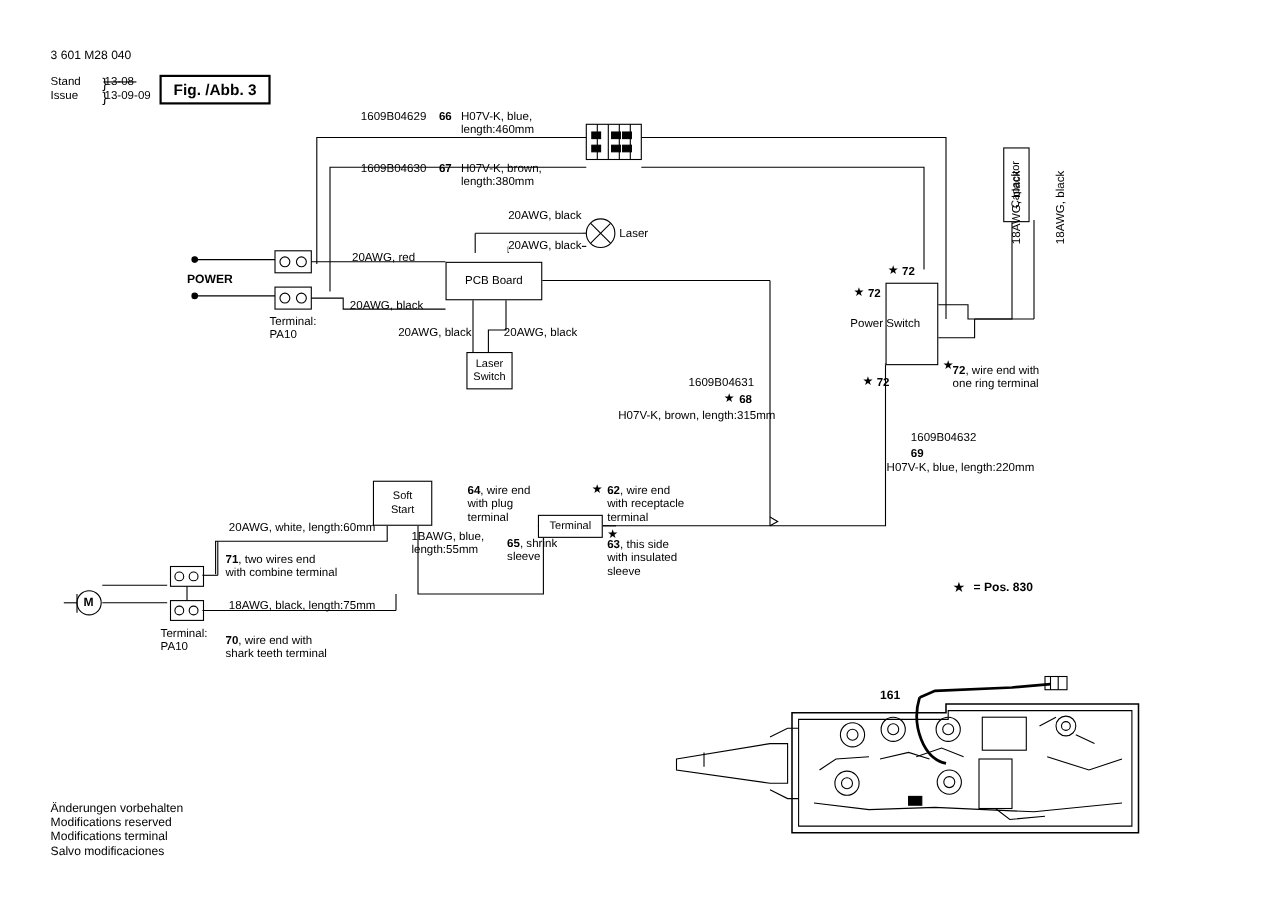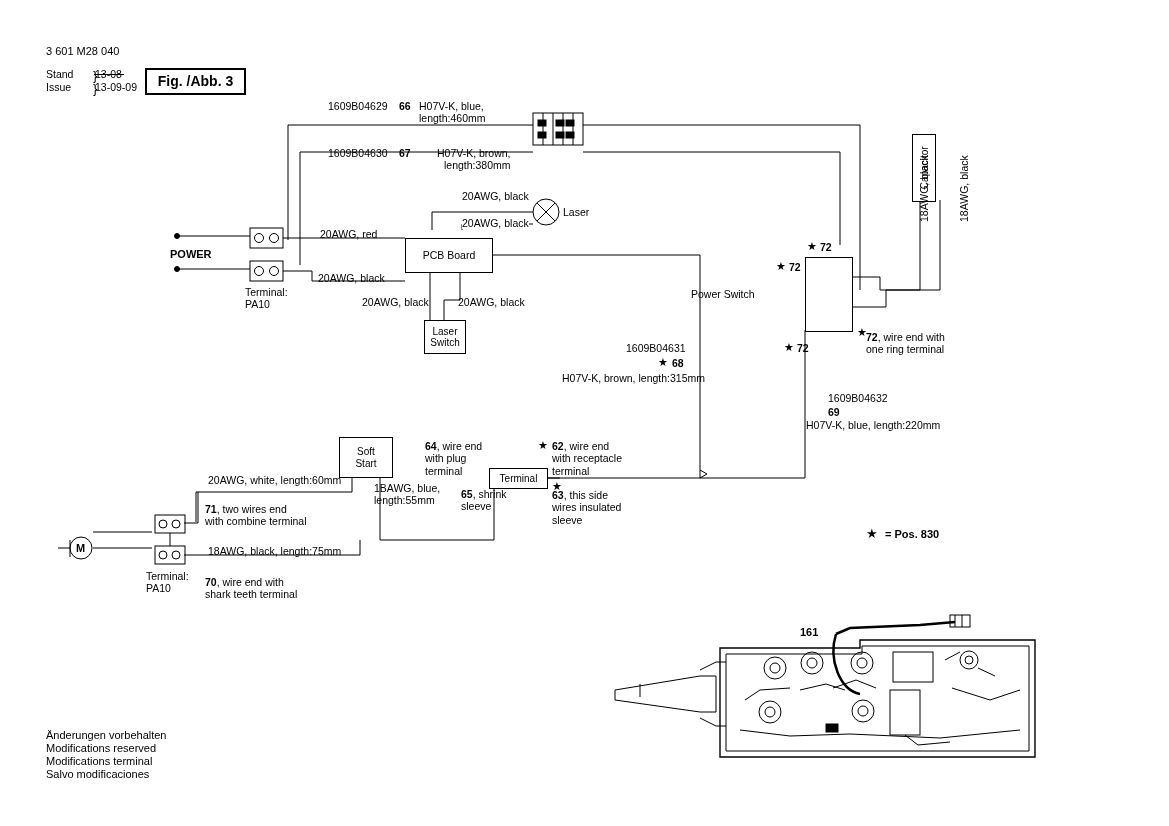--- a/index.html
+++ b/index.html
@@ -166,39 +166,39 @@
 Switch</div>
   <div class="t" style="left:563px;top:206px;">Laser</div>
   <div class="t b" style="left:170px;top:248px;font-size:11px;">POWER</div>
   <div class="t" style="left:245px;top:286px;white-space:pre-line;">Terminal:
 PA10</div>
   <div class="t" style="left:146px;top:570px;white-space:pre-line;">Terminal:
 PA10</div>
 
   <div class="box" style="left:700px;top:277px;width:0;height:0;border:none;"></div>
   <div class="boxlbl" style="left:805px;top:257px;width:46px;height:73px;"></div>
-  <div class="t" style="left:678px;top:288px;padding-left:13px;">Power Switch</div>
+  <div class="t" style="left:760px;top:288px;padding-left:13px;">Power Switch</div>
 
   <div class="boxlbl" style="left:912px;top:134px;width:22px;height:66px;">
     <span style="transform:rotate(-90deg);white-space:nowrap;font-size:10px;">Capacitor</span>
   </div>
 
   <div class="boxlbl" style="left:339px;top:424px;width:52px;height:39px;font-size:10px;white-space:pre-line;margin-top:13px;">Soft
 Start</div>
   <div class="boxlbl" style="left:489px;top:468px;width:57px;height:19px;font-size:10px;">Terminal</div>
   <div class="t b" style="left:76px;top:542px;font-size:11px;">M</div>
 
   <div class="t" style="left:328px;top:100px;">1609B04629</div>
   <div class="t b" style="left:399px;top:100px;">66</div>
   <div class="t" style="left:419px;top:100px;white-space:pre-line;">H07V-K, blue,
 length:460mm</div>
 
   <div class="t" style="left:328px;top:147px;">1609B04630</div>
   <div class="t b" style="left:399px;top:147px;">67</div>
-  <div class="t" style="left:437px;top:147px;white-space:pre-line;text-align:right;">H07V-K, brown,
+  <div class="t" style="left:419px;top:147px;white-space:pre-line;">H07V-K, brown,
 length:380mm</div>
 
   <div class="t" style="left:462px;top:190px;">20AWG, black</div>
   <div class="t" style="left:462px;top:217px;background:#fff;">20AWG, black</div>
   <div class="t" style="left:320px;top:228px;">20AWG, red</div>
   <div class="t" style="left:318px;top:272px;">20AWG, black</div>
   <div class="t" style="left:362px;top:296px;">20AWG, black</div>
   <div class="t" style="left:458px;top:296px;">20AWG, black</div>
 
   <div class="t" style="left:626px;top:342px;">1609B04631</div>
@@ -240,21 +240,21 @@
   <div class="t star" style="left:538px;top:439px;">★</div>
   <div class="t" style="left:552px;top:440px;white-space:pre-line;"><span class="b">62</span><span>, wire end
 with receptacle
 terminal</span></div>
 
   <div class="t" style="left:461px;top:488px;white-space:pre-line;"><span class="b">65</span><span>, shrink
 sleeve</span></div>
 
   <div class="t star" style="left:552px;top:480px;">★</div>
   <div class="t" style="left:552px;top:489px;white-space:pre-line;"><span class="b">63</span><span>, this side
-wires insulated
+with insulated
 sleeve</span></div>
 
   <div class="t" style="left:205px;top:503px;white-space:pre-line;"><span class="b">71</span><span>, two wires end
 with combine terminal</span></div>
 
   <div class="t" style="left:205px;top:576px;white-space:pre-line;"><span class="b">70</span><span>, wire end with
 shark teeth terminal</span></div>
 
   <div class="t star" style="left:866px;top:526px;font-size:13px;">★</div>
   <div class="t b" style="left:885px;top:528px;font-size:11px;">= Pos. 830</div>

